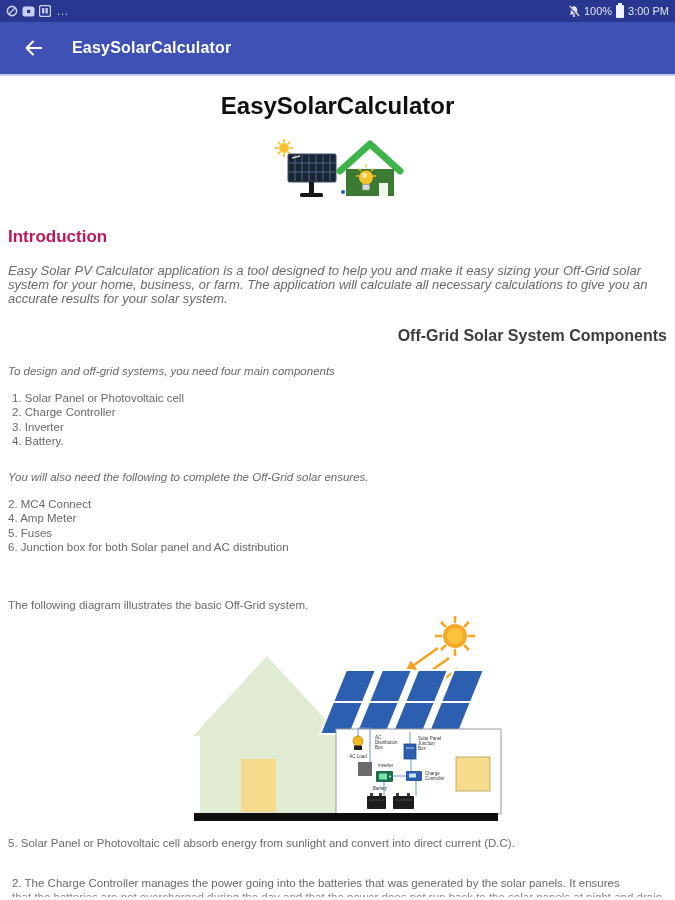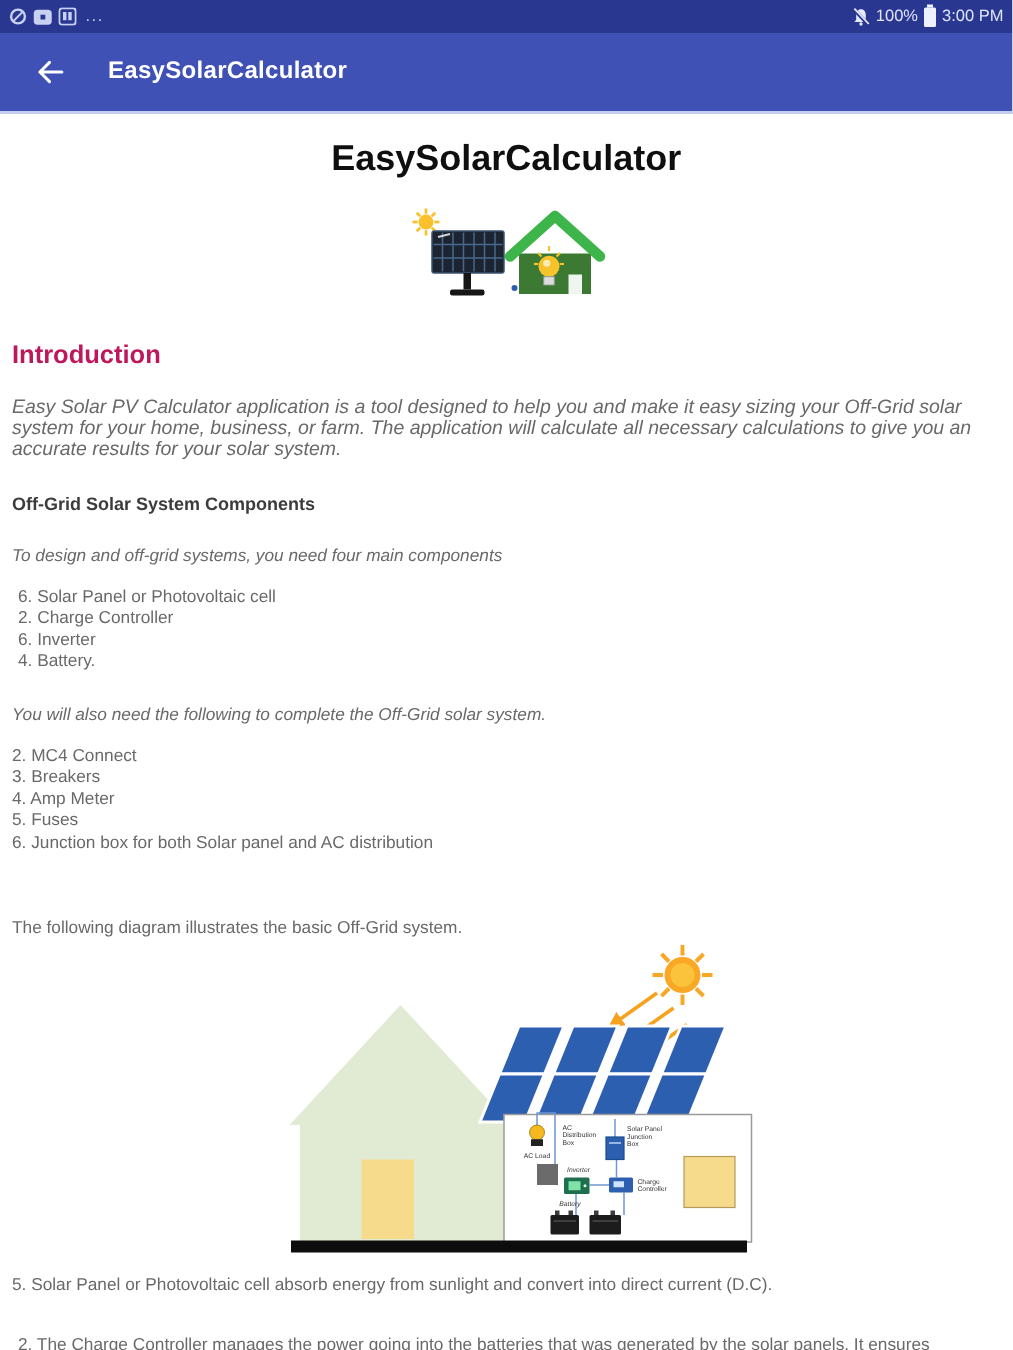--- a/index.html
+++ b/index.html
@@ -25,21 +25,21 @@
     padding:0 16px;color:#fff;border-bottom:2px solid #c3cdf0;box-sizing:border-box;
   }
   .back-btn{width:34px;height:34px;display:flex;align-items:center;justify-content:center;cursor:pointer;}
   .app-title{font-size:16px;font-weight:bold;margin-left:22px;letter-spacing:.2px;}
   
   .content{padding:0 8px;}
   .page-title{margin-top:15px;text-align:center;font-size:24px;font-weight:bold;color:#0f0f0f;line-height:30px;}
   .logo-wrap{margin-top:15px;display:flex;justify-content:center;height:64px;}
   .intro-heading{margin-top:27px;font-size:17px;font-weight:bold;color:#be185d;line-height:20px;}
   .para{margin-top:17px;font-size:13px;line-height:14.2px;color:#696969;font-style:italic;}
-  .sub-heading{margin-top:22px;font-size:12px;font-weight:bold;color:#3c3c3c;line-height:14px;}
+  .sub-heading{margin-top:22px;font-size:16px;font-weight:bold;color:#3c3c3c;line-height:14px;text-align:right;}
   .lead{margin-top:21px;font-size:11.5px;line-height:14px;color:#696969;font-style:italic;}
   .num-list{margin-top:13px;font-size:11.5px;line-height:14.5px;color:#696969;}
   .num-list.indented div{padding-left:4px;}
   .caption{margin-top:43px;font-size:11.5px;line-height:14px;color:#696969;}
   
   .diagram{position:relative;margin-top:2px;height:218px;width:659px;}
   .diagram svg.scene{position:absolute;left:0;top:0;}
   .tiny-label{
     position:absolute;font-size:9px;line-height:10px;color:#333;
     transform:scale(.5);transform-origin:0 0;white-space:normal;
@@ -147,31 +147,30 @@
 
   <div class="intro-heading">Introduction</div>
 
   <div class="para">Easy Solar PV Calculator application is a tool designed to help you and make it easy sizing your Off-Grid solar system for your home, business, or farm. The application will calculate all necessary calculations to give you an accurate results for your solar system.</div>
 
   <div class="sub-heading">Off-Grid Solar System Components</div>
 
   <div class="lead">To design and off-grid systems, you need four main components</div>
 
   <div class="num-list indented">
-    <div>6. Solar Panel or Photovoltaic cell</div>
+    <div>1. Solar Panel or Photovoltaic cell</div>
     <div>2. Charge Controller</div>
-    <div>6. Inverter</div>
+    <div>3. Inverter</div>
     <div>4. Battery.</div>
   </div>
 
-  <div class="lead">You will also need the following to complete the Off-Grid solar system.</div>
+  <div class="lead">You will also need the following to complete the Off-Grid solar ensures.</div>
 
   <div class="num-list">
     <div>2. MC4 Connect</div>
-    <div>3. Breakers</div>
     <div>4. Amp Meter</div>
     <div>5. Fuses</div>
     <div>6. Junction box for both Solar panel and AC distribution</div>
   </div>
 
   <div class="caption">The following diagram illustrates the basic Off-Grid system.</div>
 
   <div class="diagram">
     <svg class="scene" width="659" height="218" viewBox="0 0 659 218">
       <defs>

